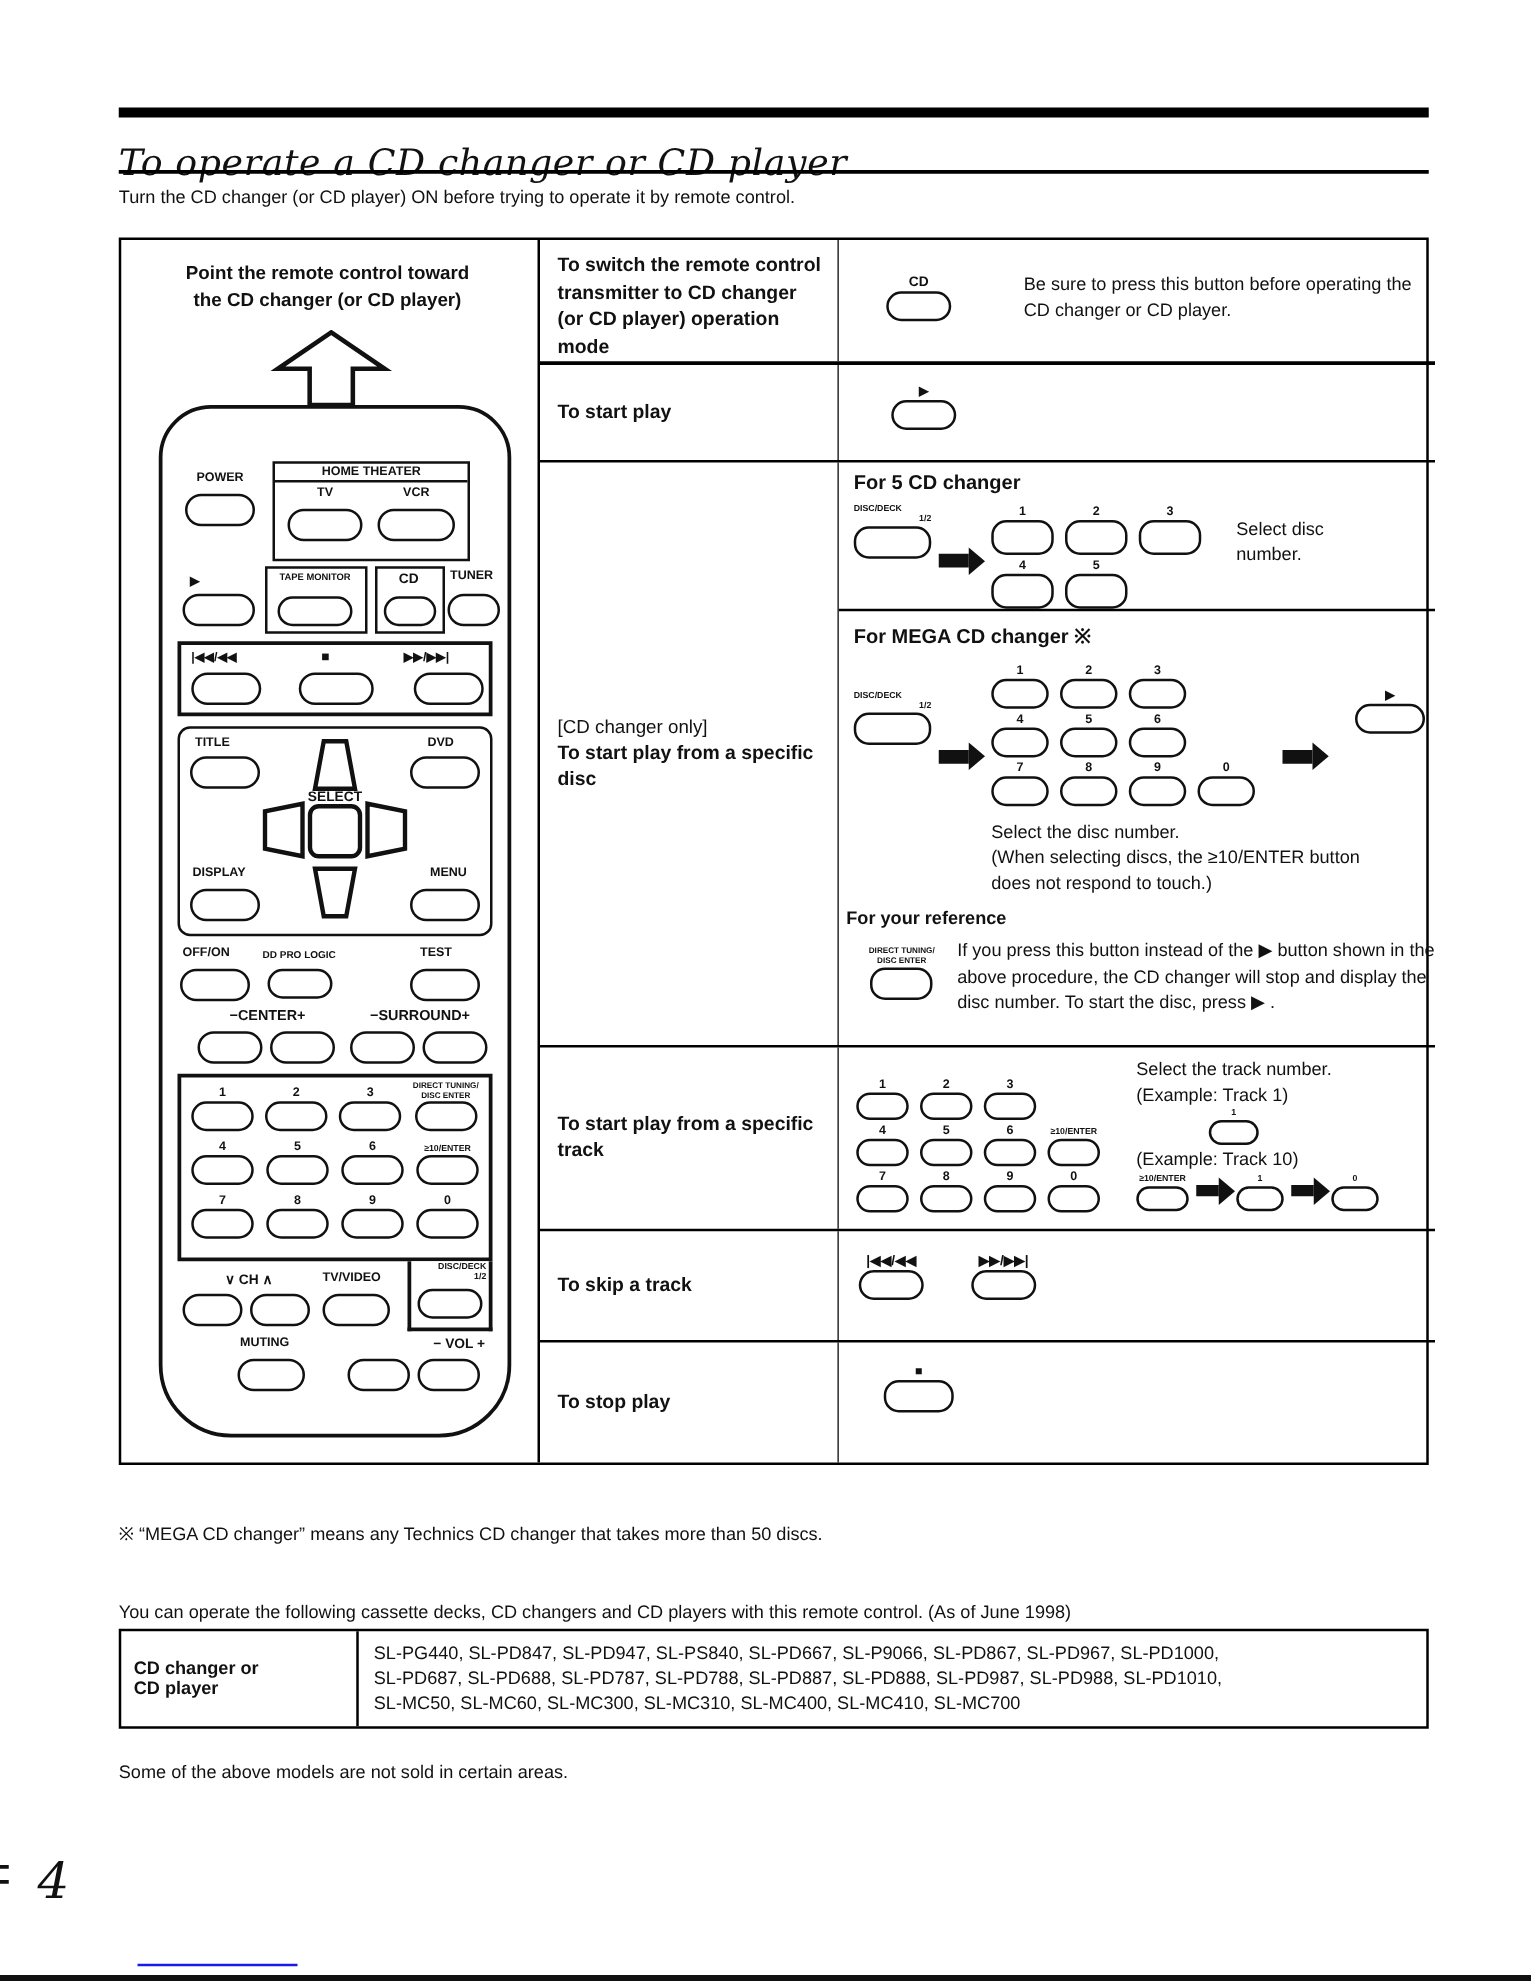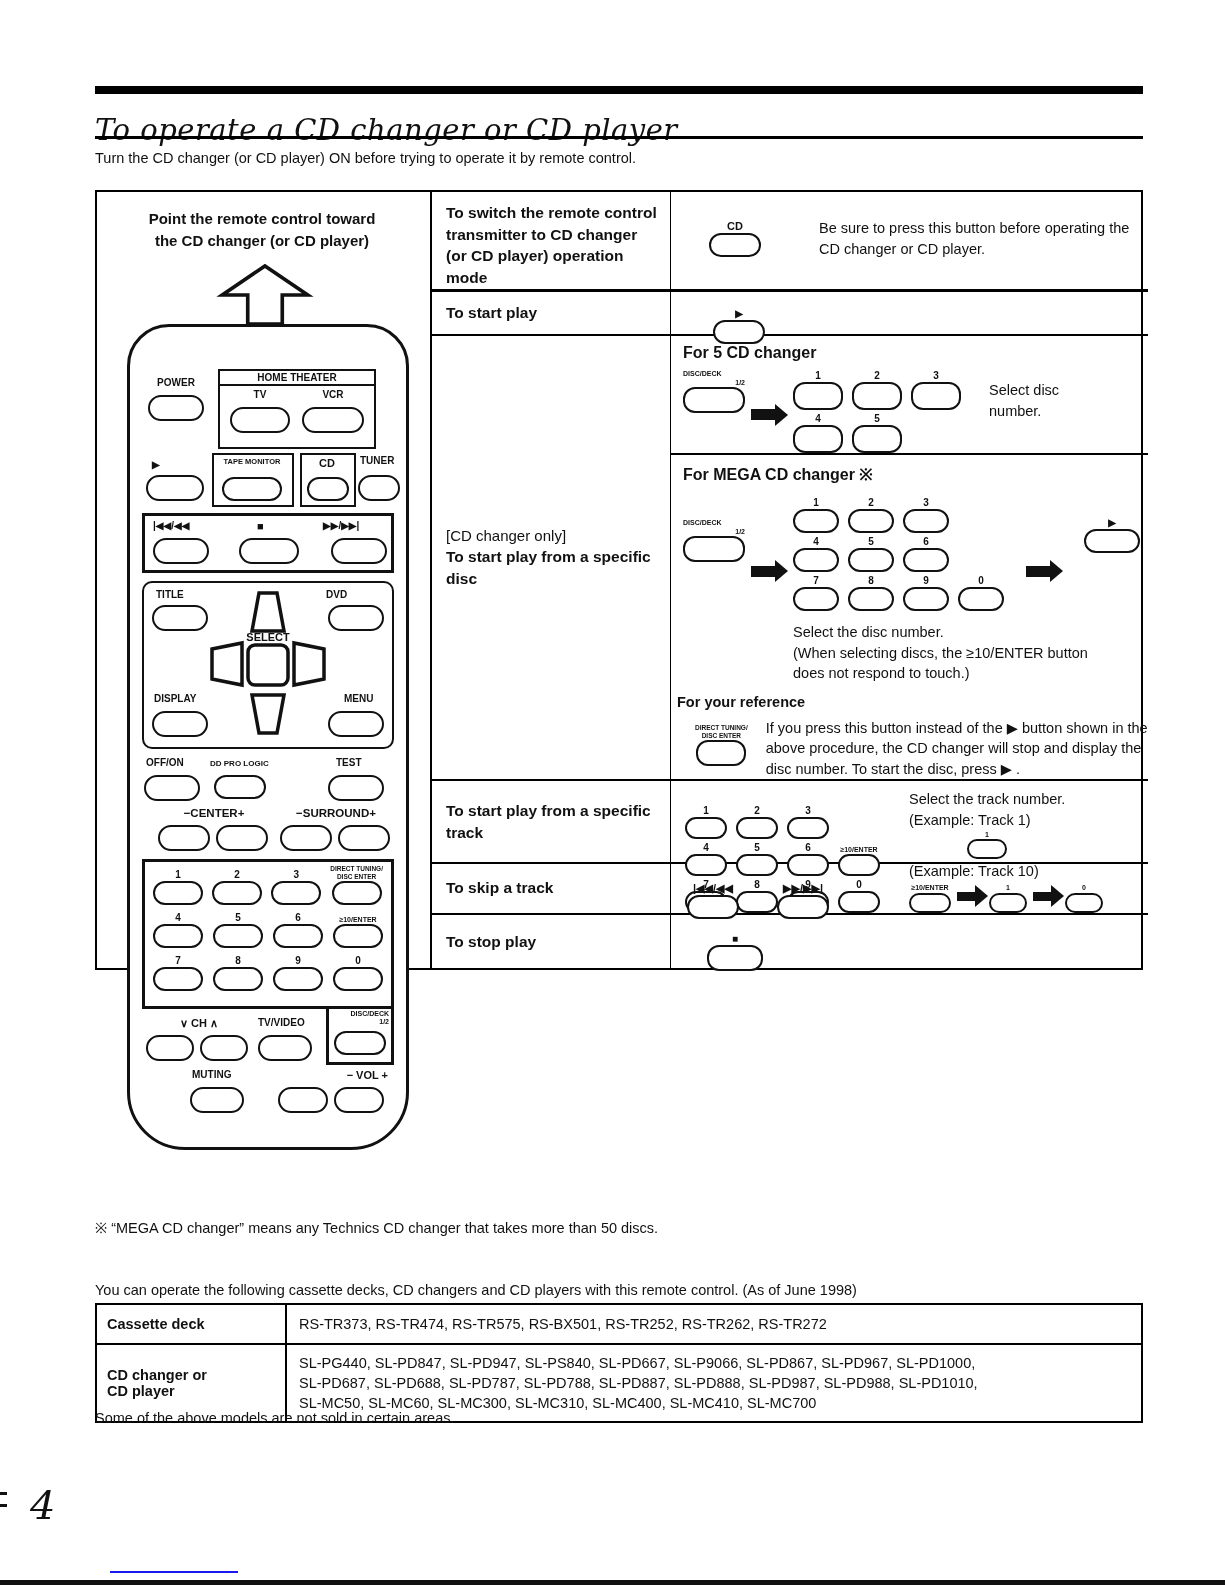--- a/index.html
+++ b/index.html
@@ -6,21 +6,21 @@
   .sheet{position:relative;width:1225px;height:1585px;background:#fff;color:#111;
          font-family:"Liberation Sans",sans-serif;overflow:hidden;}
   .abs{position:absolute;}
   
   .rule-thick{position:absolute;left:95px;width:1048px;height:8px;background:#000;}
   .rule-thin{position:absolute;left:95px;width:1048px;height:3px;background:#000;}
   .title{position:absolute;left:95px;top:94px;font-family:"DejaVu Serif",serif;
          font-style:italic;font-weight:normal;font-size:29px;letter-spacing:.5px;}
   .intro{position:absolute;left:95px;top:150px;font-size:14.5px;}
   
-  .maintable{position:absolute;left:95px;top:190px;width:1048px;height:780px;
+  .maintable{position:absolute;left:95px;top:190px;width:1048px;height:982px;
              border:2.5px solid #000;display:flex;box-sizing:border-box;}
   .panel{width:335px;border-right:2px solid #000;position:relative;box-sizing:border-box;flex:none;}
   .panel-heading{position:absolute;top:16px;left:10px;width:310px;text-align:center;
                  font-weight:bold;font-size:15px;line-height:1.45;}
   .rows{flex:1;display:flex;flex-direction:column;}
   .trow{display:flex;border-bottom:2.5px solid #000;box-sizing:border-box;}
   .trow:last-child{border-bottom:none;}
   .action{width:239px;border-right:1.5px solid #000;box-sizing:border-box;flex:none;
           font-weight:bold;font-size:15.5px;line-height:1.4;padding:0 10px 0 14px;
           display:flex;flex-direction:column;justify-content:center;}
@@ -111,21 +111,21 @@
           <div class="lbl" style="left:112px;top:4px;font-size:11px">■</div>
           <div class="lbl" style="left:178px;top:4px;font-size:10px">▶▶/▶▶|</div>
           <div class="pill" style="left:8px;top:22px;width:56px;height:26px"></div>
           <div class="pill" style="left:94px;top:22px;width:60px;height:26px"></div>
           <div class="pill" style="left:186px;top:22px;width:56px;height:26px"></div>
         </div>
 
         <div class="rbox" style="left:12px;top:254px;width:252px;height:168px;border-width:2px;border-radius:10px">
           <div class="lbl" style="left:12px;top:6px">TITLE</div>
           <div class="pill" style="left:8px;top:22px;width:56px;height:26px"></div>
-          <div class="lbl" style="left:182px;top:6px">DVD</div>
+          <div class="lbl" style="left:198px;top:6px">DVD</div>
           <div class="pill" style="left:184px;top:22px;width:56px;height:26px"></div>
           <svg class="abs" style="left:64px;top:6px" width="120" height="150" viewBox="0 0 120 150">
             <polygon points="44,42 51,4 69,4 76,42" fill="#fff" stroke="#111" stroke-width="3.5"></polygon>
             <text x="60" y="52" text-anchor="middle" font-size="11" font-weight="bold" fill="#111">SELECT</text>
             <rect x="40" y="56" width="40" height="40" rx="7" fill="#fff" stroke="#111" stroke-width="3.5"></rect>
             <polygon points="34,54 34,96 4,90 4,60" fill="#fff" stroke="#111" stroke-width="3.5"></polygon>
             <polygon points="86,54 86,96 116,90 116,60" fill="#fff" stroke="#111" stroke-width="3.5"></polygon>
             <polygon points="44,106 76,106 69,144 51,144" fill="#fff" stroke="#111" stroke-width="3.5"></polygon>
           </svg>
           <div class="lbl" style="left:10px;top:110px">DISPLAY</div>
@@ -502,28 +502,20 @@
       </div>
 
     </div>
   </div>
 
   <div class="abs txt" style="left:95px;top:1218px">※ “MEGA CD changer” means any Technics CD changer that takes more than 50 discs.</div>
   <div class="abs txt" style="left:95px;top:1280px">You can operate the following cassette decks, CD changers and CD players with this remote control. (As of June 1998)</div>
 
   <div class="compat">
     <div class="crow">
-      <div class="clabel" style="height:38px">
-        <div>Cassette deck</div>
-      </div>
-      <div class="cmodels">
-        <div>RS-TR373, RS-TR474, RS-TR575, RS-BX501, RS-TR252, RS-TR262, RS-TR272</div>
-      </div>
-    </div>
-    <div class="crow">
       <div class="clabel">
         <div>CD changer or</div>
         <div>CD player</div>
       </div>
       <div class="cmodels">
         <div>SL-PG440, SL-PD847, SL-PD947, SL-PS840, SL-PD667, SL-P9066, SL-PD867, SL-PD967, SL-PD1000,</div>
         <div>SL-PD687, SL-PD688, SL-PD787, SL-PD788, SL-PD887,  SL-PD888, SL-PD987, SL-PD988, SL-PD1010,</div>
         <div>SL-MC50, SL-MC60, SL-MC300, SL-MC310, SL-MC400, SL-MC410, SL-MC700</div>
       </div>
     </div>

